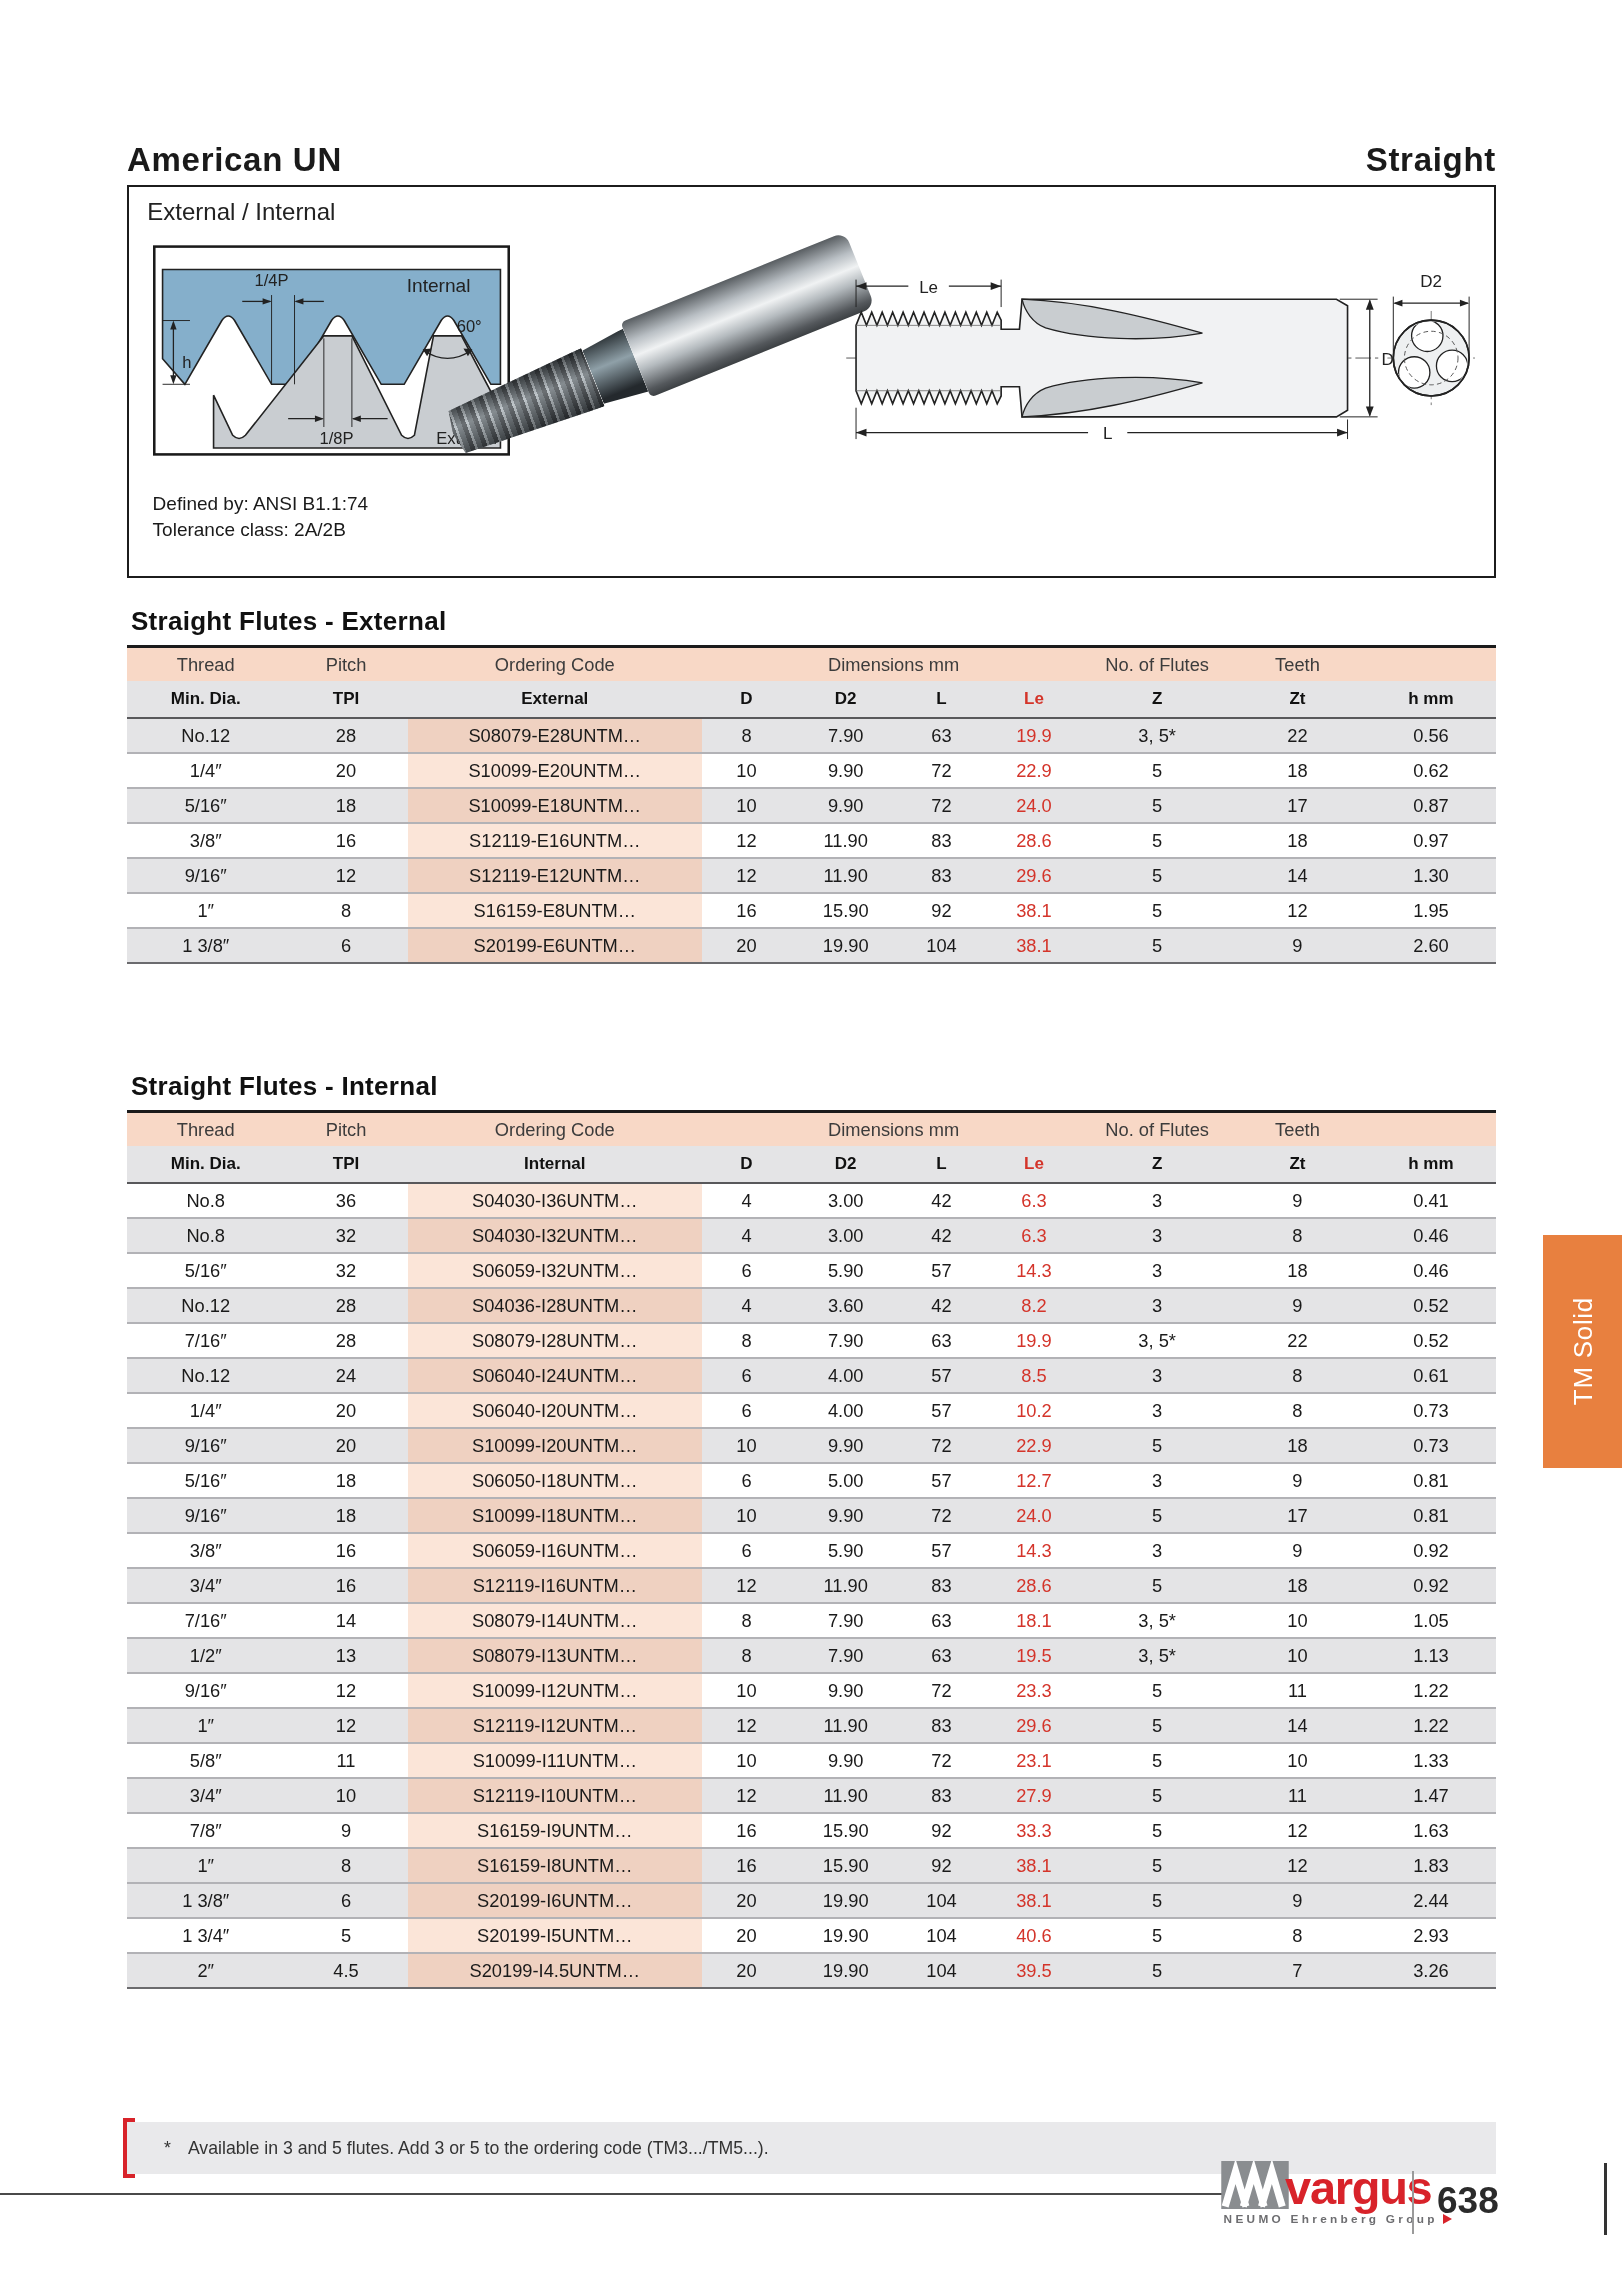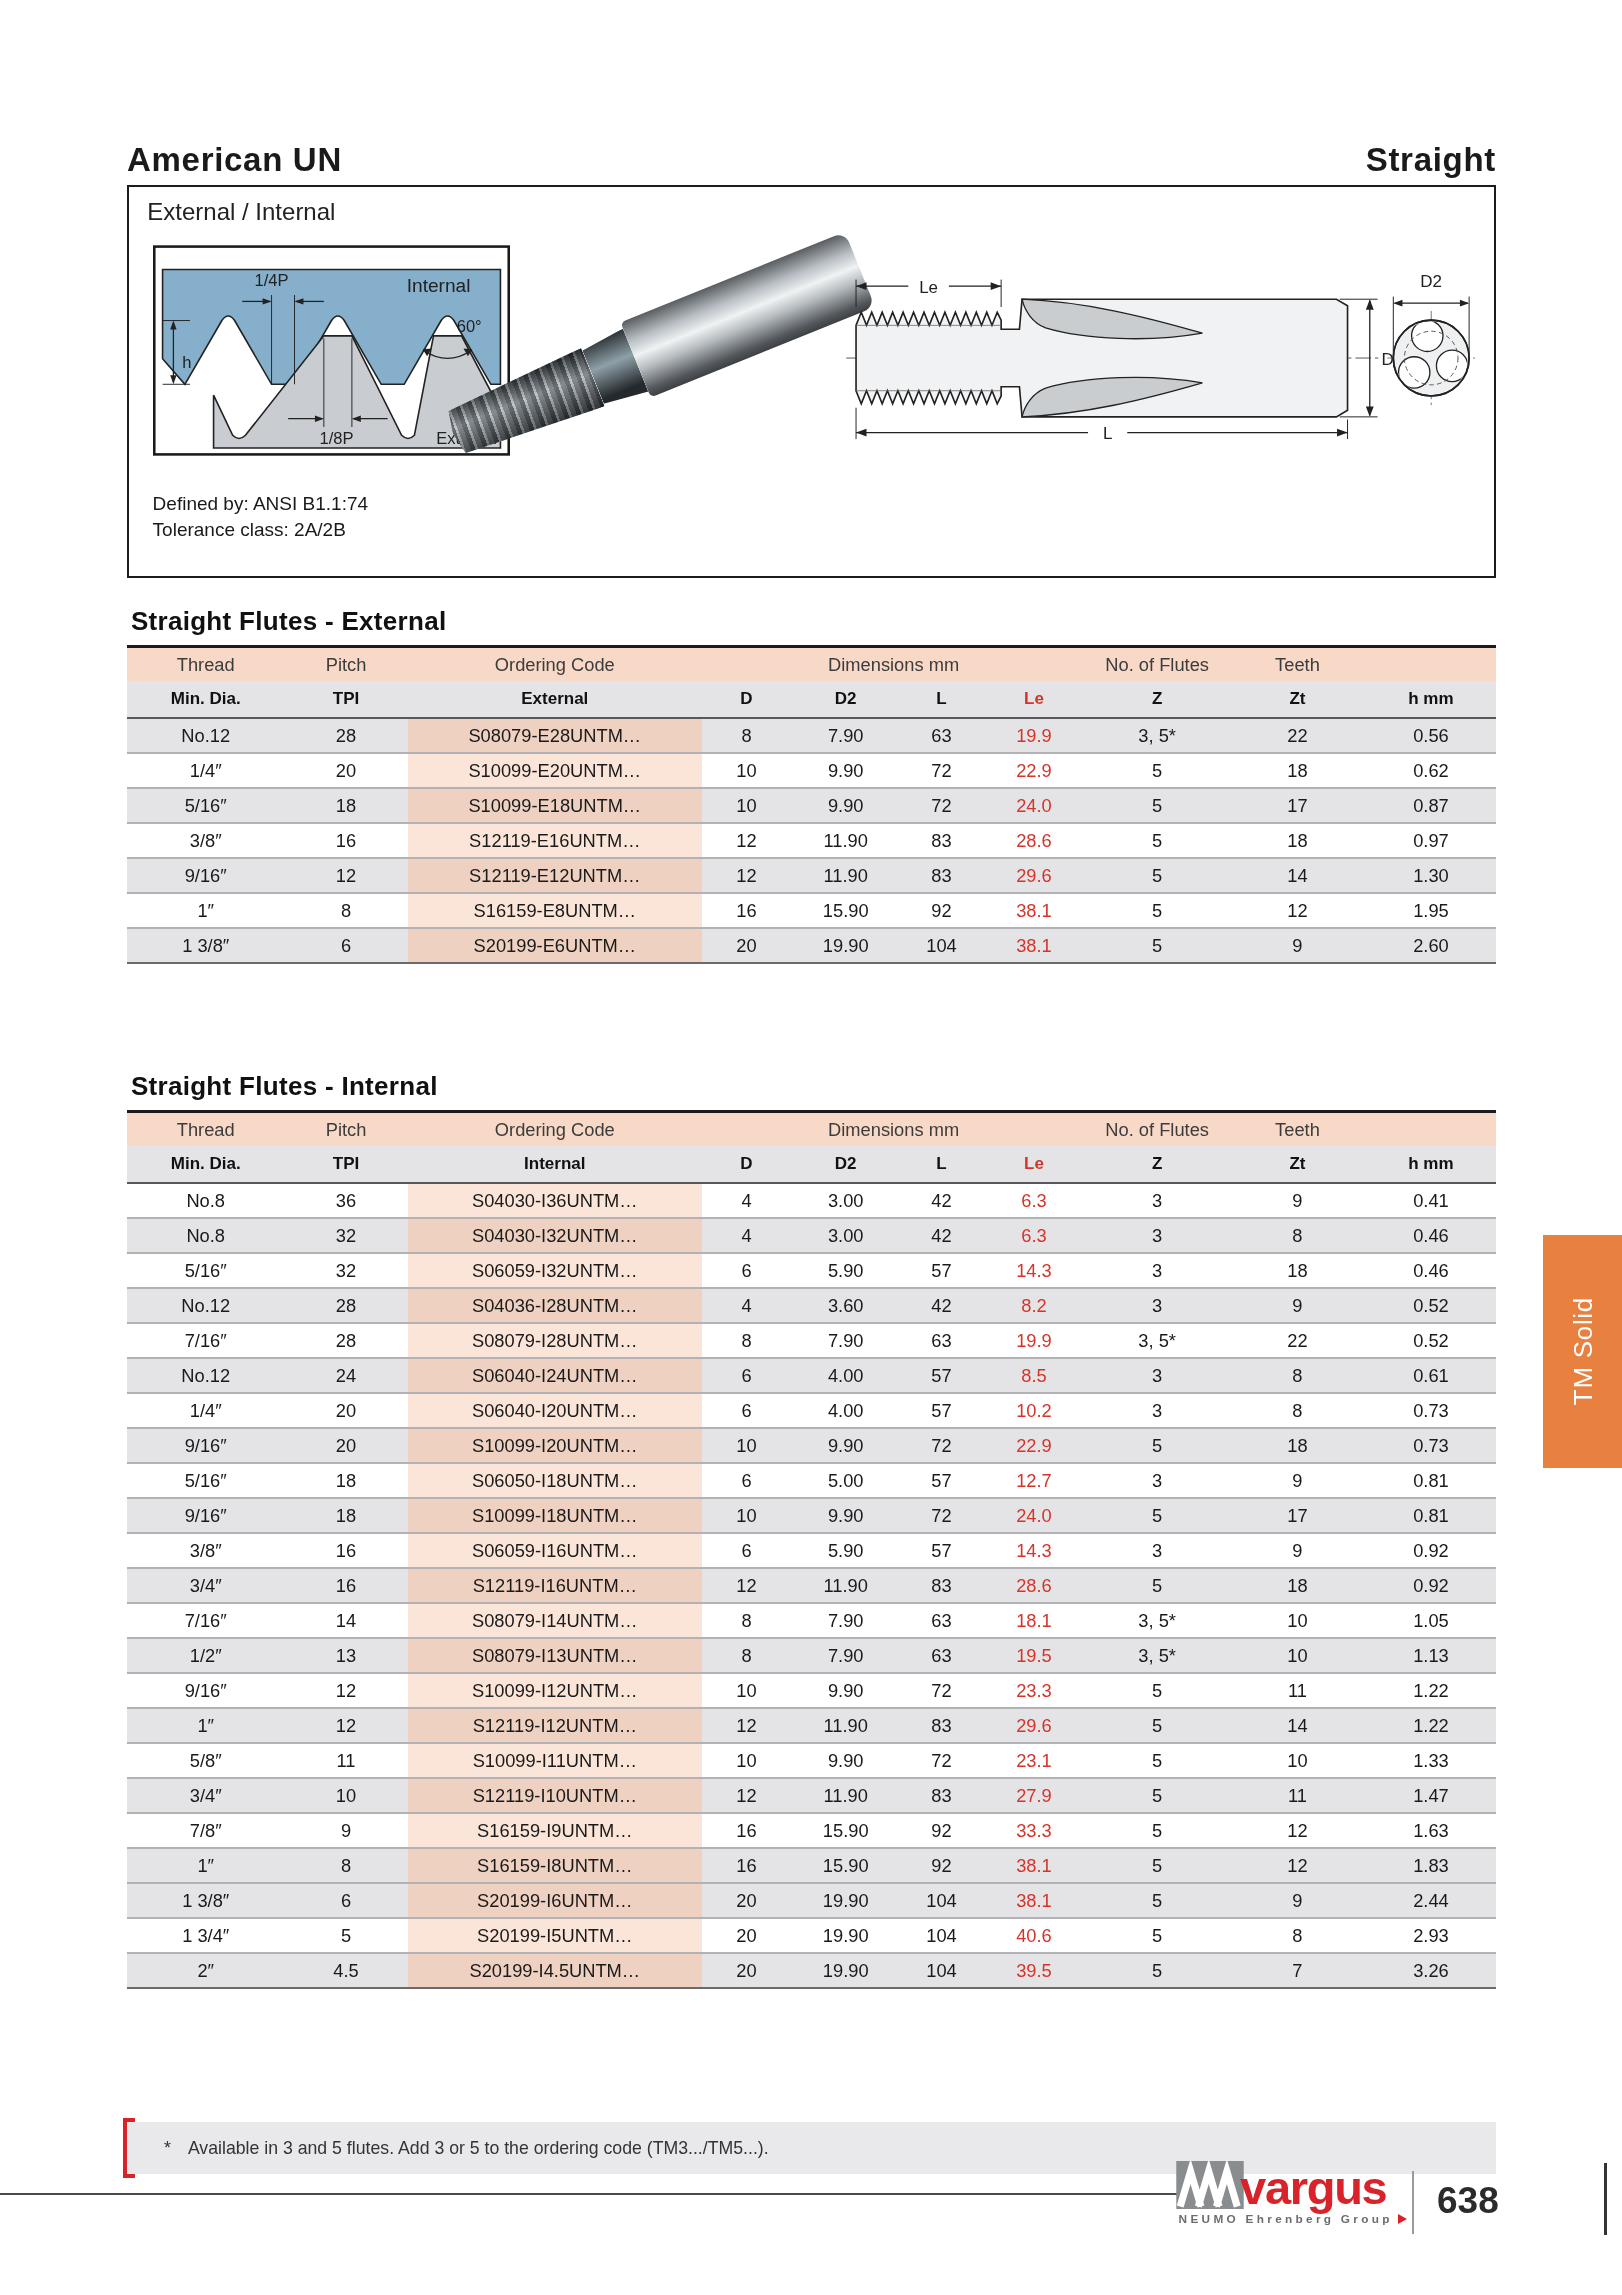--- a/index.html
+++ b/index.html
@@ -63,21 +63,21 @@
     background:#E9E9EB; display:flex; align-items:center; font-size:17.7px; color:#333; }
   .footnote .marker { margin:0 17px 0 37px; }
   .footnote-bar { position:absolute; left:123px; top:2118px; width:11.8px; height:60px; background:#D8232A; }
   
   .side-tab { position:absolute; right:0; top:1235px; width:80px; height:233px;
     background:#E8803F; display:flex; align-items:center; justify-content:center; }
   .side-tab span { writing-mode:vertical-rl; transform:rotate(180deg);
     color:#fff; font-size:26px; letter-spacing:0.7px; }
   
   .footer-line { position:absolute; left:0; top:2193px; width:1230px; height:2px; background:#4a4a4a; }
-  .brand { position:absolute; left:1176px; top:2161px;text-align:right; }
+  .brand { position:absolute; left:1221px; top:2161px;text-align:right; }
   .brand-row { display:flex; align-items:flex-end; }
   .brand-zigzag { width:68px; height:48px; display:block; }
   .brand-word { font-size:47px; font-weight:bold; color:#D8232A; letter-spacing:-1.3px; line-height:42px; margin-left:-3.9px; }
   .brand-sub { display:flex; align-items:center; gap:5.2px; margin-top:2.6px; margin-left:2.6px;
     font-size:11.8px; letter-spacing:3.3px; color:#6d6d70; font-weight:bold; }
   .brand-flag { width:0; height:0; border-left:9.2px solid #D8232A; border-top:5.9px solid transparent; border-bottom:5.9px solid transparent; }
   .footer-divider { position:absolute; left:1412px; top:2171px; width:2px; height:63px; background:#9a9a9a; }
   .page-number { position:absolute; left:1437px; top:2180px; font-size:37px; font-weight:bold; color:#2b2b2b; }
   .edge-mark { position:absolute; left:1604px; top:2163px; width:2.6px; height:72px; background:#333; }
   .dimtext { font-size:26px; fill:#222; }

